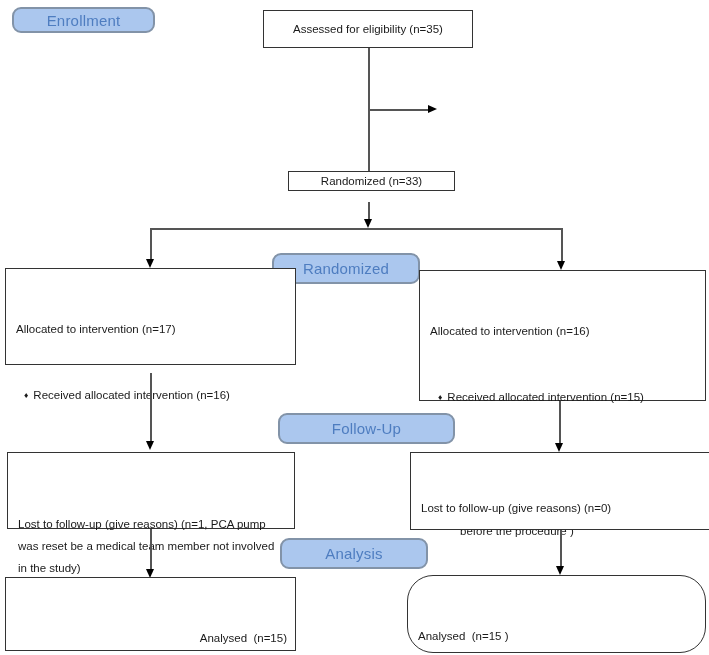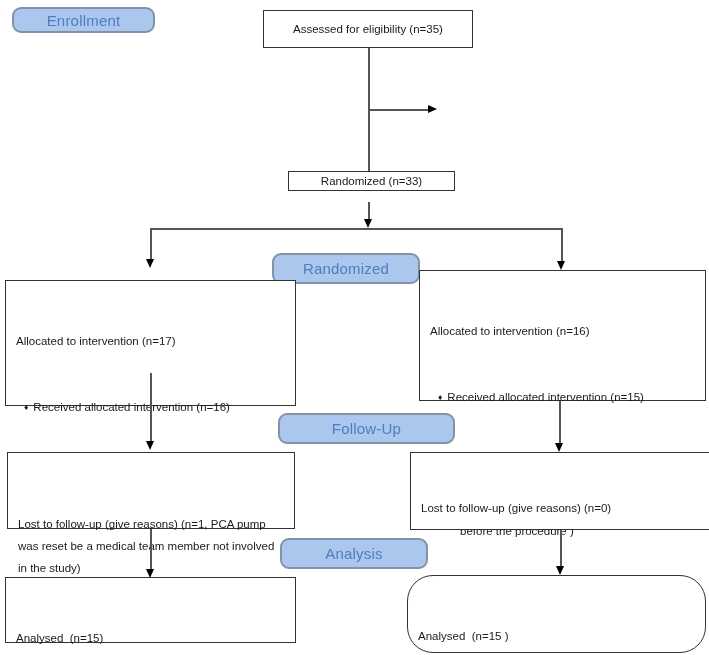--- a/index.html
+++ b/index.html
@@ -55,21 +55,21 @@
   <div class="hline" style="left:150px;top:228px;width:412px;"></div>
   <div class="vline" style="left:150px;top:228px;height:32px;"></div>
   <div class="arrow-down" style="left:146px;top:259px;"></div>
   <div class="vline" style="left:561px;top:228px;height:34px;"></div>
   <div class="arrow-down" style="left:557px;top:261px;"></div>
 
   <div class="stage-label" style="left:272px;top:253px;width:148px;height:31px;">
     <span>Randomized</span>
   </div>
 
-  <div class="box lefttext" style="left:5px;top:268px;width:291px;height:126px;margin-top:12px;">
+  <div class="box lefttext" style="left:5px;top:268px;width:291px;height:97px;">
     <div>Allocated to intervention (n=17)</div>
     <div class="bullet"><span class="bullet-glyph">♦</span><span>Received allocated intervention (n=16)</span></div>
     <div class="bullet"><span class="bullet-glyph">♦</span><span>Did not receive allocated intervention (give reasons) (n=1, patient withdrew consent)</span></div>
   </div>
 
   <div class="box lefttext" style="left:419px;top:270px;width:287px;height:131px;">
     <div>Allocated to intervention (n=16)</div>
     <div class="bullet"><span class="bullet-glyph">♦</span><span>Received allocated intervention (n=15)</span></div>
     <div class="bullet"><span class="bullet-glyph">♦</span><span>Did not receive allocated intervention (give reasons) (n=1, doctor performing regional blocks had to leave the operating theatre before the procedure )</span></div>
   </div>
@@ -94,21 +94,21 @@
 
   <div class="vline" style="left:150px;top:529px;height:41px;"></div>
   <div class="arrow-down" style="left:146px;top:569px;"></div>
   <div class="vline" style="left:560px;top:530px;height:37px;"></div>
   <div class="arrow-down" style="left:556px;top:566px;"></div>
 
   <div class="stage-label" style="left:280px;top:538px;width:148px;height:31px;">
     <span>Analysis</span>
   </div>
 
-  <div class="box lefttext" style="left:5px;top:577px;width:291px;height:66px;">
+  <div class="box lefttext" style="left:5px;top:577px;width:291px;height:74px;text-align:right;">
     <div>Analysed  (n=15)</div>
     
   </div>
 
   <div class="box lefttext" style="left:407px;top:575px;width:299px;height:78px;border-radius:26px;">
     <div>Analysed  (n=15 )</div>
     
   </div>
 
 </div>

